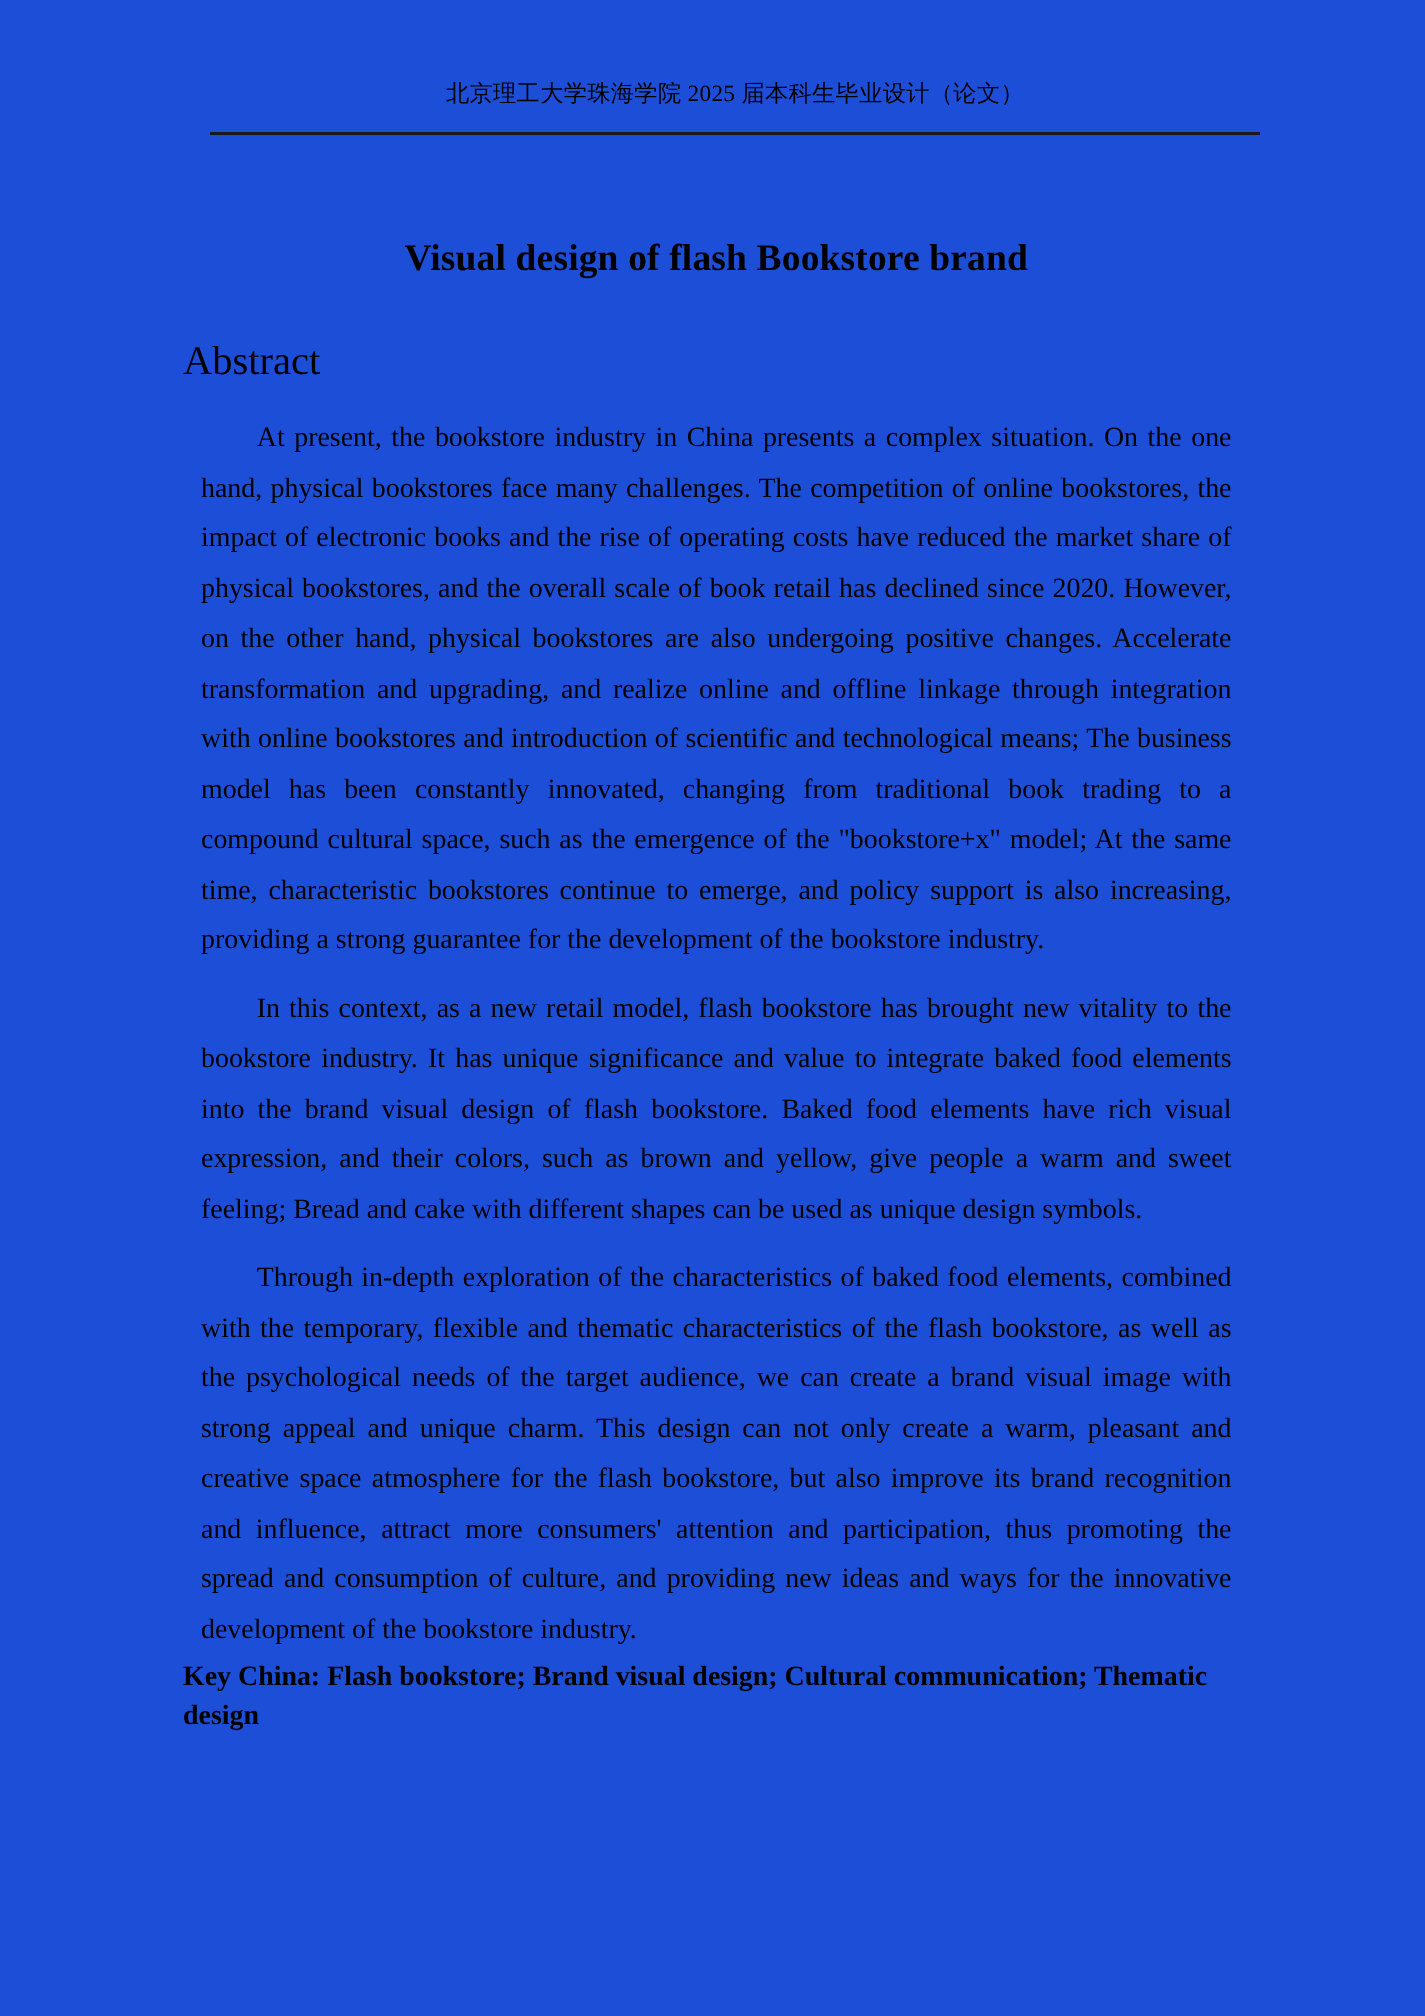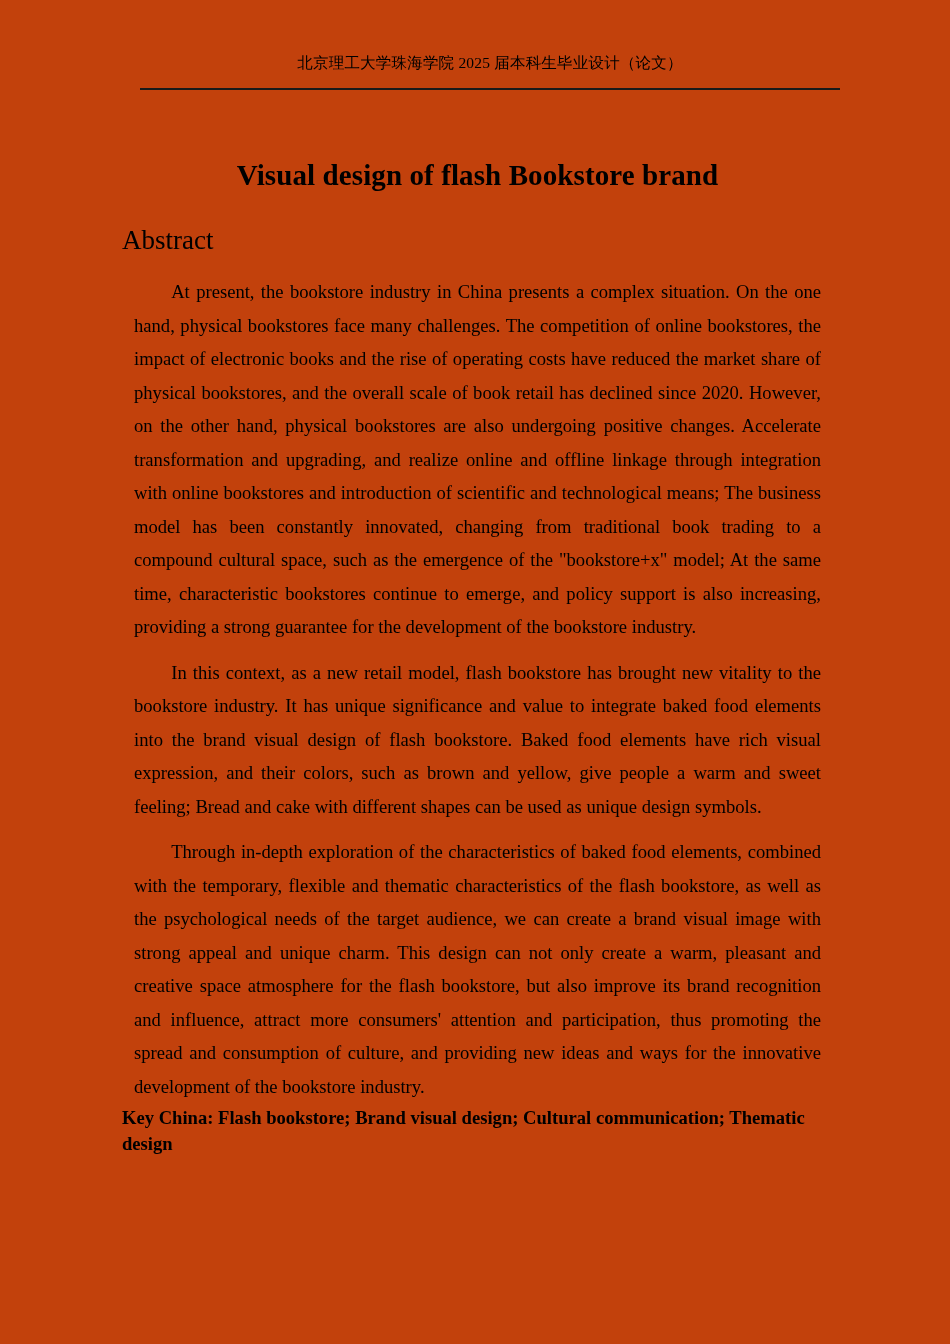--- a/index.html
+++ b/index.html
@@ -9,21 +9,21 @@
     background: #ffffff;
   }
   body {
     font-family: "Liberation Serif", "DejaVu Serif", serif;
     color: #000000;
   }
   .page {
     position: relative;
     width: 950px;
     height: 1344px;
-    background: #c2410c;
+    background: #1d4ed8;
     box-sizing: border-box;
     overflow: hidden;
   }
 
   
   .page-header {
     position: absolute;
     left: 140px;
     top: 52px;
     width: 700px;
@@ -46,21 +46,21 @@
     border-top: 2px solid #1a1a1a;
   }
 
   
   .doc-title {
     position: absolute;
     left: 122px;
     top: 139px;
     width: 711px;
     text-align: center;
-    font-size: 29px;
+    font-size: 25px;
     font-weight: bold;
     line-height: 34px;
     letter-spacing: 0.1px;
   }
   .abstract-heading {
     position: absolute;
     left: 122px;
     top: 200px;
     width: 711px;
     text-align: left;

